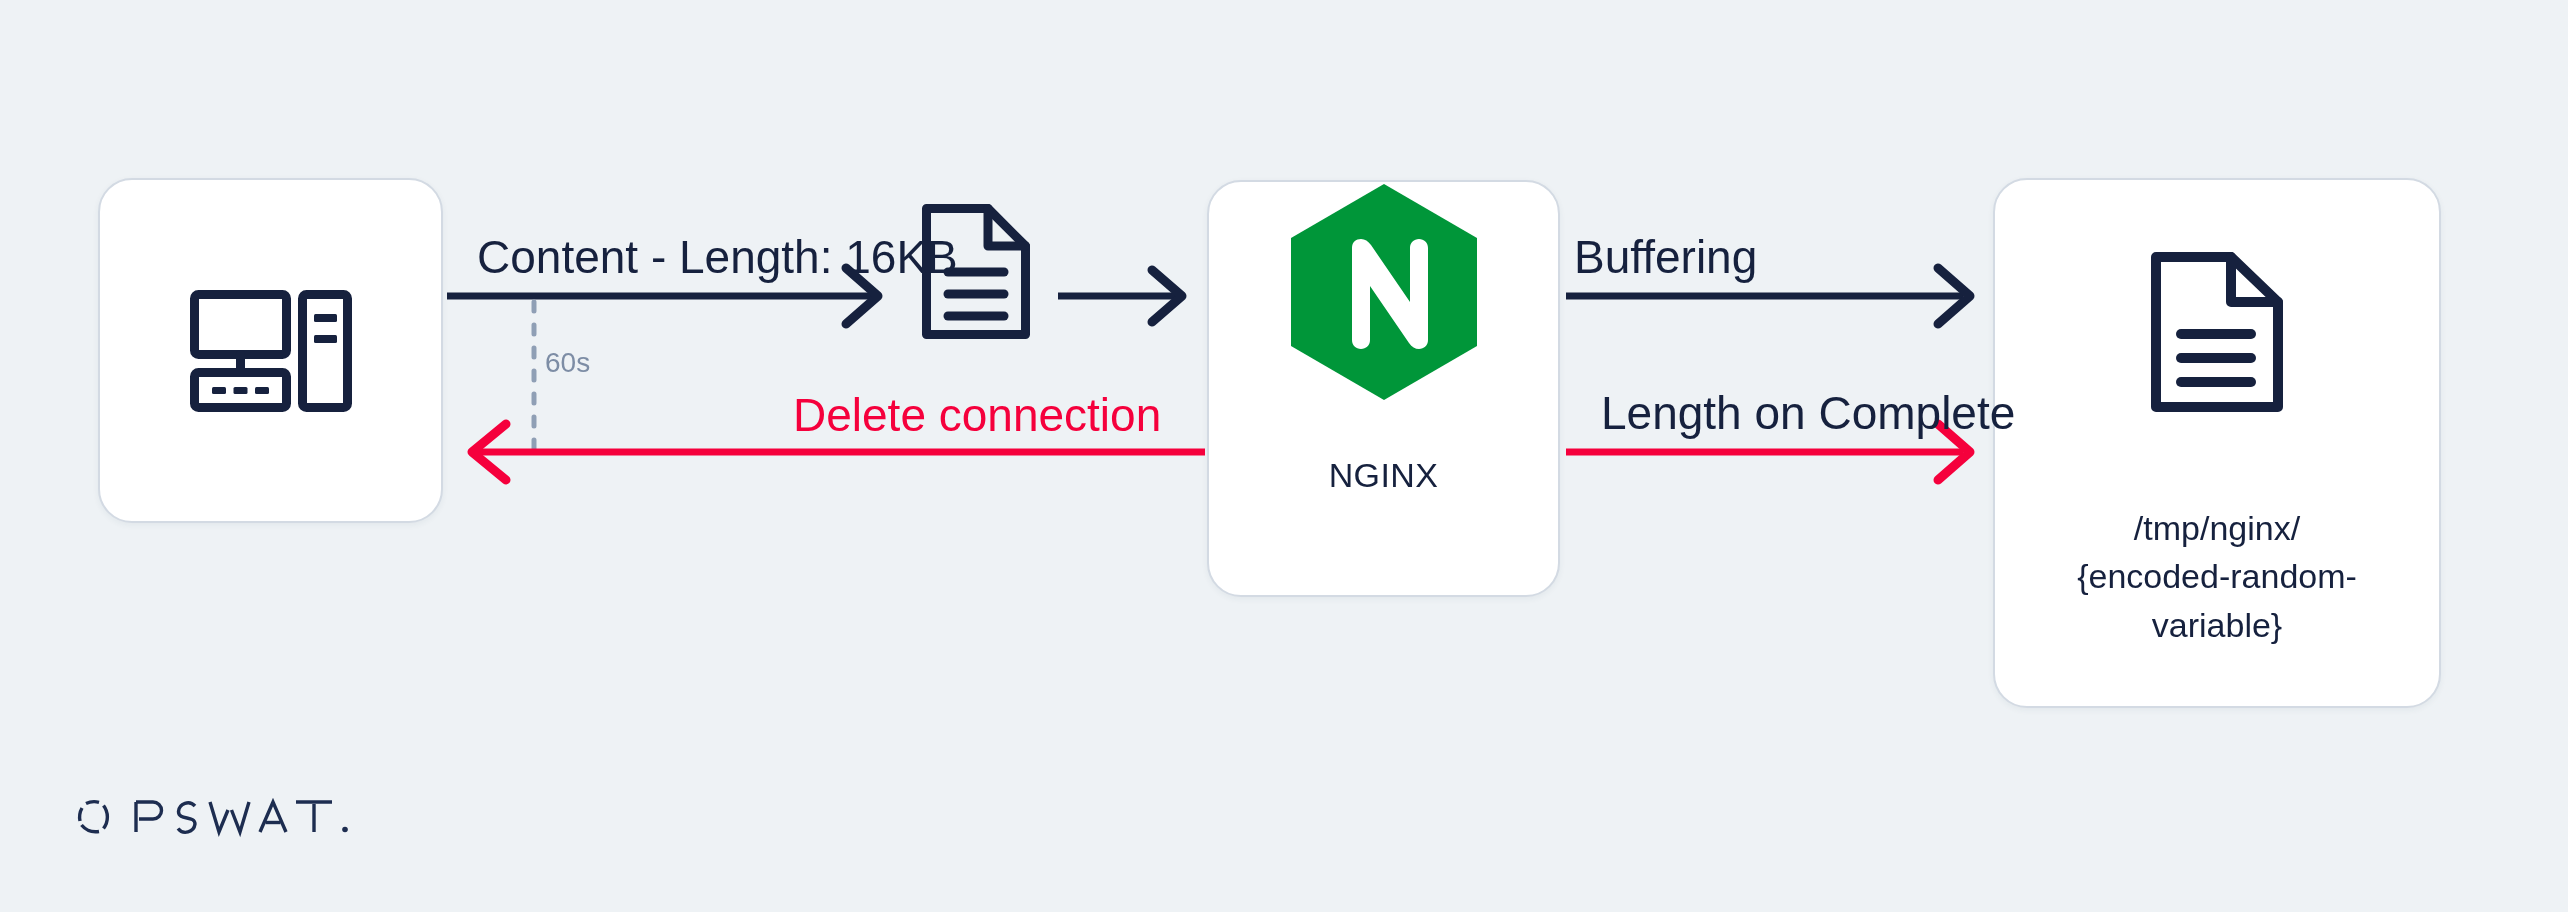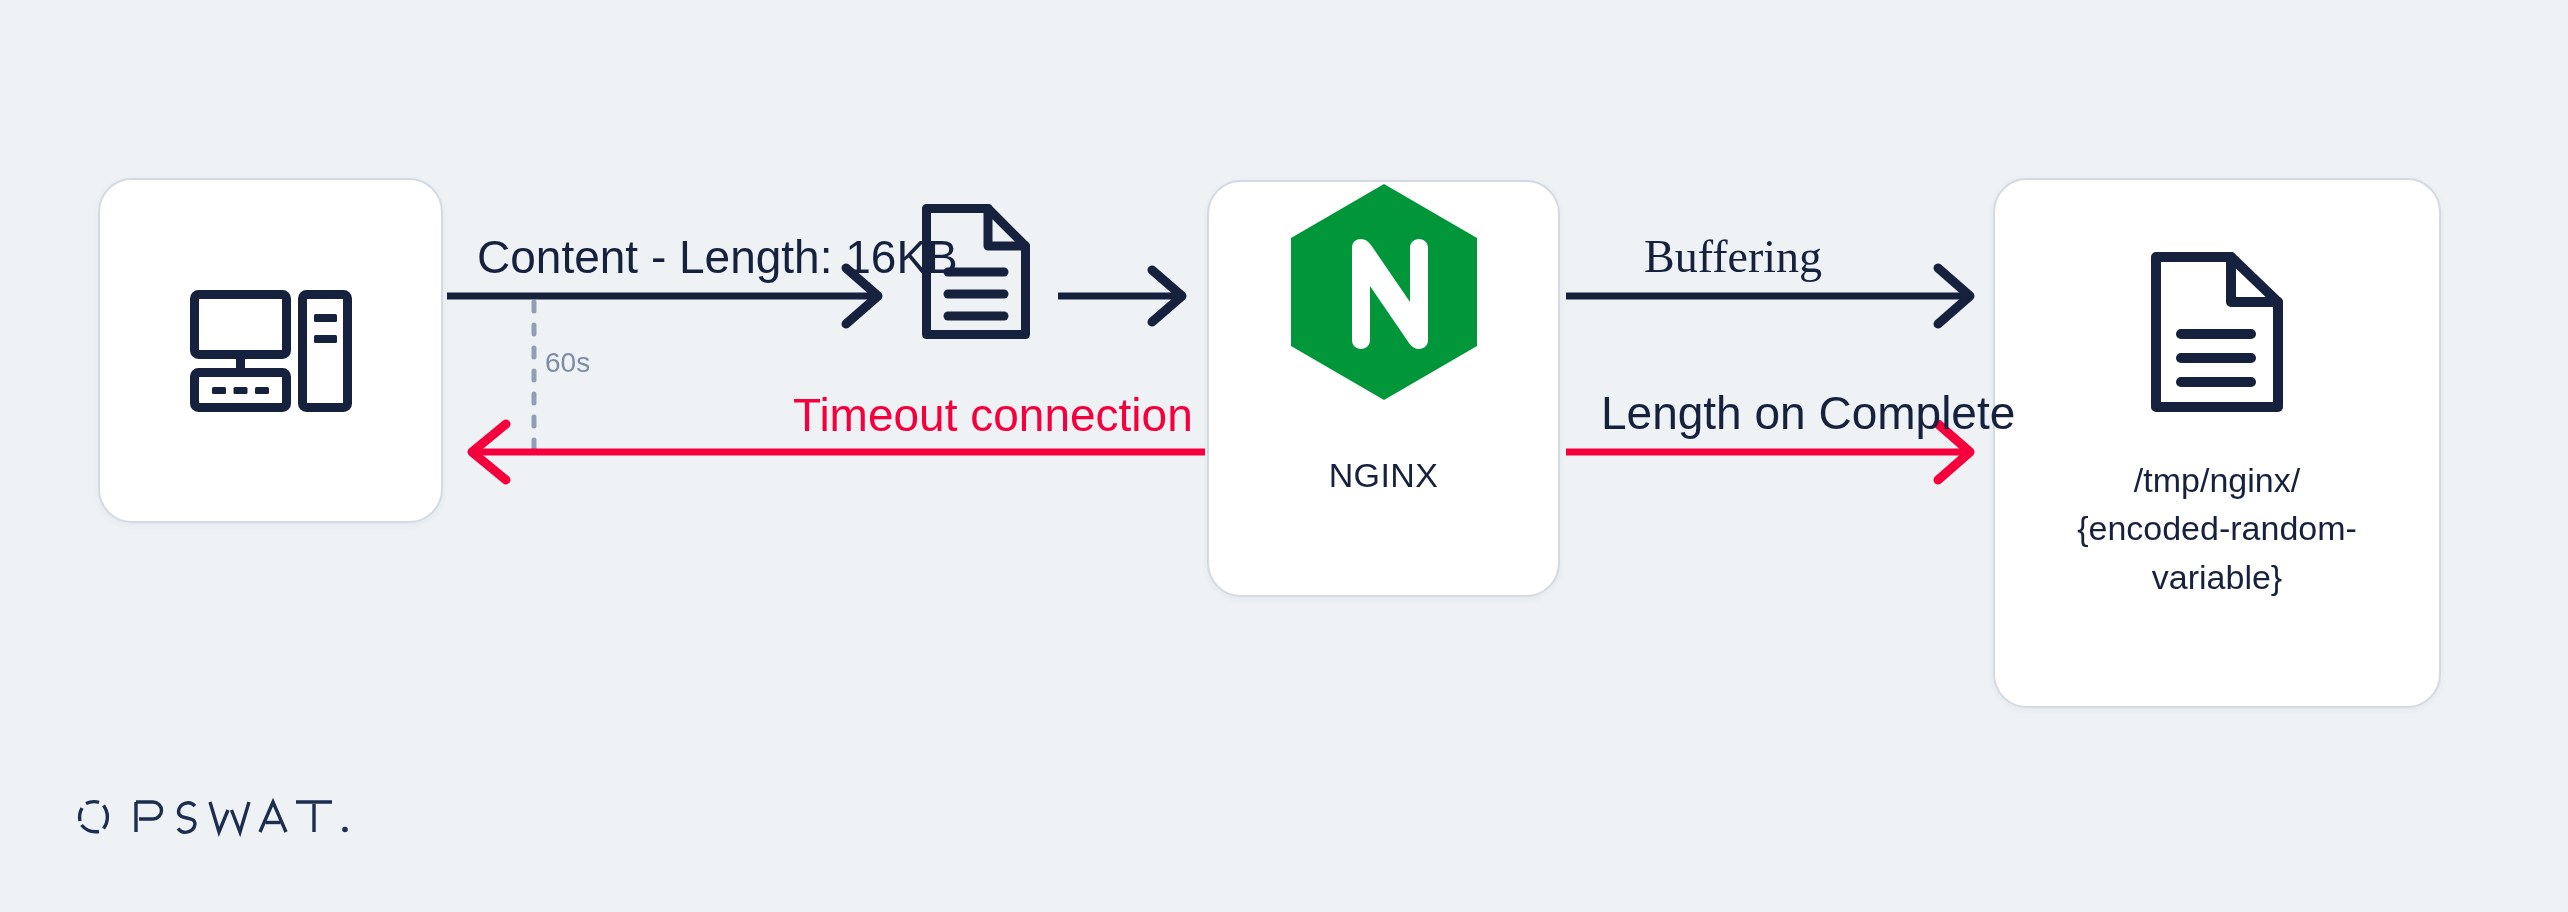--- a/index.html
+++ b/index.html
@@ -48,20 +48,21 @@
     height: 417px;
     justify-content: flex-start;
   }
   #card-storage {
     left: 1993px;
     top: 178px;
     width: 448px;
     height: 530px;
     justify-content: flex-start;
     padding-top: 72px;
+    gap: 48px;
   }
 
   
   .icon-computer {
     width: 162px;
     height: 122px;
   }
   .icon-doc-mid {
     position: absolute;
     left: 922px;
@@ -112,21 +113,21 @@
   
   .edge-label {
     position: absolute;
     font-size: 46px;
     color: #16213e;
     white-space: nowrap;
   }
   #label-content-length { left: 477px; top: 230px; }
   #label-timeout        { left: 793px; top: 388px; color: #f5003c; }
   #label-60s            { left: 545px; top: 347px; color: #7d8da5; font-size: 28px; }
-  #label-buffering      { left: 1644px; top: 230px; font-family: Liberation Serif, serif; }
+  #label-buffering      { left: 1574px; top: 230px; }
   #label-delete         { left: 1601px; top: 386px; }
 
   
   #opswat-logo {
     position: absolute;
     left: 74px;
     top: 793px;
     height: 48px;
     width: 310px;
   }
@@ -220,21 +221,21 @@
     <g>
       <line x1="1566" y1="452" x2="1963" y2="452" stroke="#f5003c" stroke-width="7"></line>
       <polyline points="1938,424 1970,452 1938,480" fill="none" stroke="#f5003c" stroke-width="9" stroke-linecap="round" stroke-linejoin="round"></polyline>
     </g>
   </svg>
 
   <div class="edge-label" id="label-content-length">Content - Length: 16KB</div>
 
   <div class="edge-label" id="label-60s">60s</div>
 
-  <div class="edge-label" id="label-timeout">Timeout connection</div>
+  <div class="edge-label" id="label-timeout">Delete connection</div>
 
   <div class="edge-label" id="label-buffering">Buffering</div>
 
   <div class="edge-label" id="label-delete">Length on Complete</div>
 
   <div id="opswat-logo">
     <svg viewBox="0 0 310 48" width="310" height="48" fill="none" stroke="#1d2d50" stroke-width="3.4" stroke-linecap="butt">
 
       <path d="M29.5 12.5 A19 19 0 0 1 29.5 35.5"></path>
       <path d="M25 38.5 A19 19 0 0 1 7.5 32"></path>

